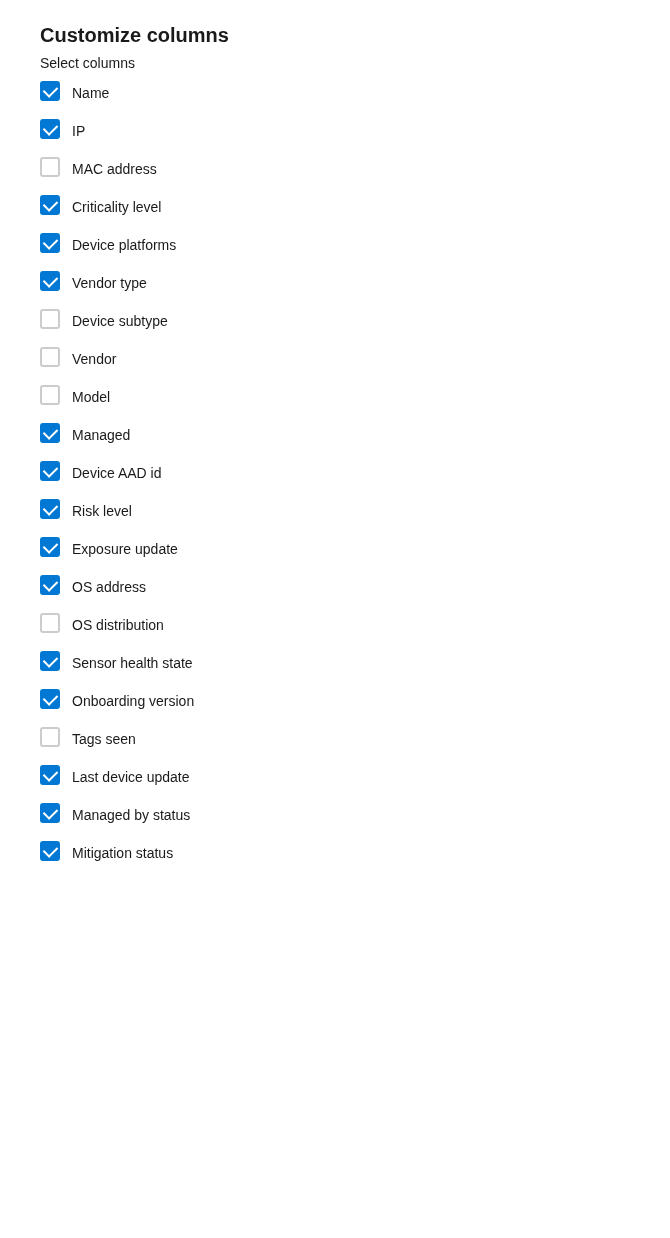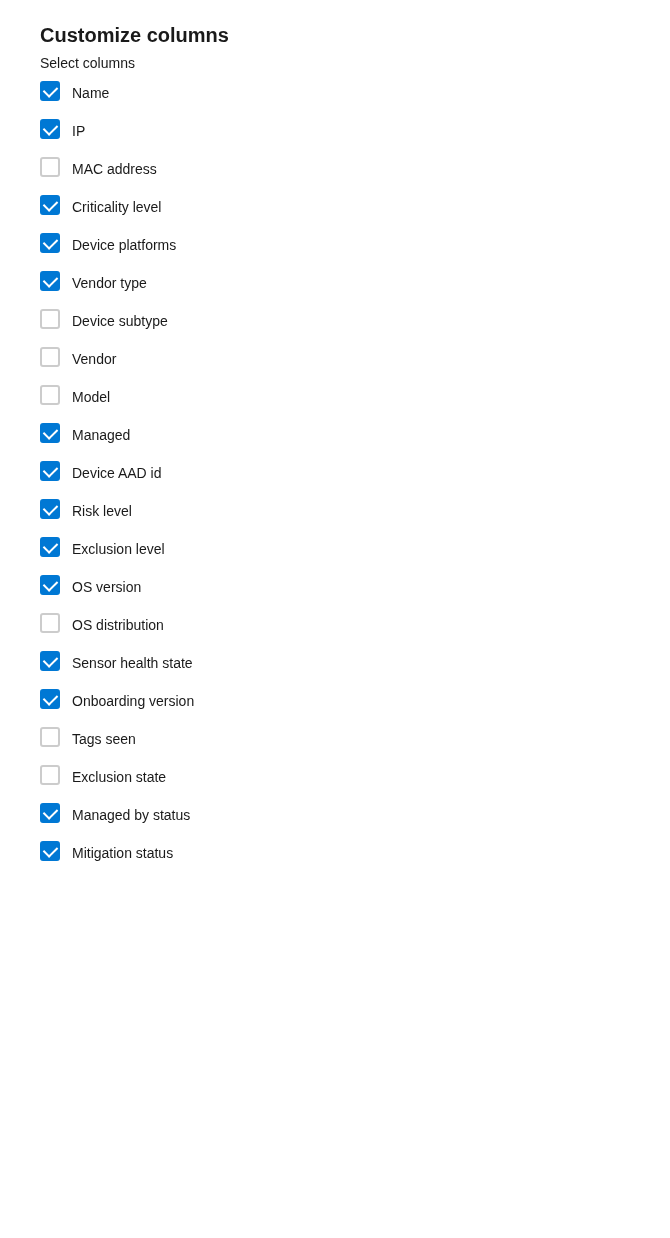--- a/index.html
+++ b/index.html
@@ -128,45 +128,45 @@
     <div class="column-item">
       <div class="checkbox checked"></div>
       <span class="column-label">Device AAD id</span>
     </div>
     <div class="column-item">
       <div class="checkbox checked"></div>
       <span class="column-label">Risk level</span>
     </div>
     <div class="column-item">
       <div class="checkbox checked"></div>
-      <span class="column-label">Exclusion level</span>
+      <span class="column-label">Exposure update</span>
     </div>
     <div class="column-item">
       <div class="checkbox checked"></div>
-      <span class="column-label">OS version</span>
+      <span class="column-label">OS address</span>
     </div>
     <div class="column-item">
       <div class="checkbox"></div>
       <span class="column-label">OS distribution</span>
     </div>
     <div class="column-item">
       <div class="checkbox checked"></div>
       <span class="column-label">Sensor health state</span>
     </div>
     <div class="column-item">
       <div class="checkbox checked"></div>
       <span class="column-label">Onboarding version</span>
     </div>
     <div class="column-item">
       <div class="checkbox"></div>
       <span class="column-label">Tags seen</span>
     </div>
     <div class="column-item">
-      <div class="checkbox"></div>
-      <span class="column-label">Exclusion state</span>
+      <div class="checkbox checked"></div>
+      <span class="column-label">Last device update</span>
     </div>
     <div class="column-item">
       <div class="checkbox checked"></div>
       <span class="column-label">Managed by status</span>
     </div>
     <div class="column-item">
       <div class="checkbox checked"></div>
       <span class="column-label">Mitigation status</span>
     </div>
   </div>

